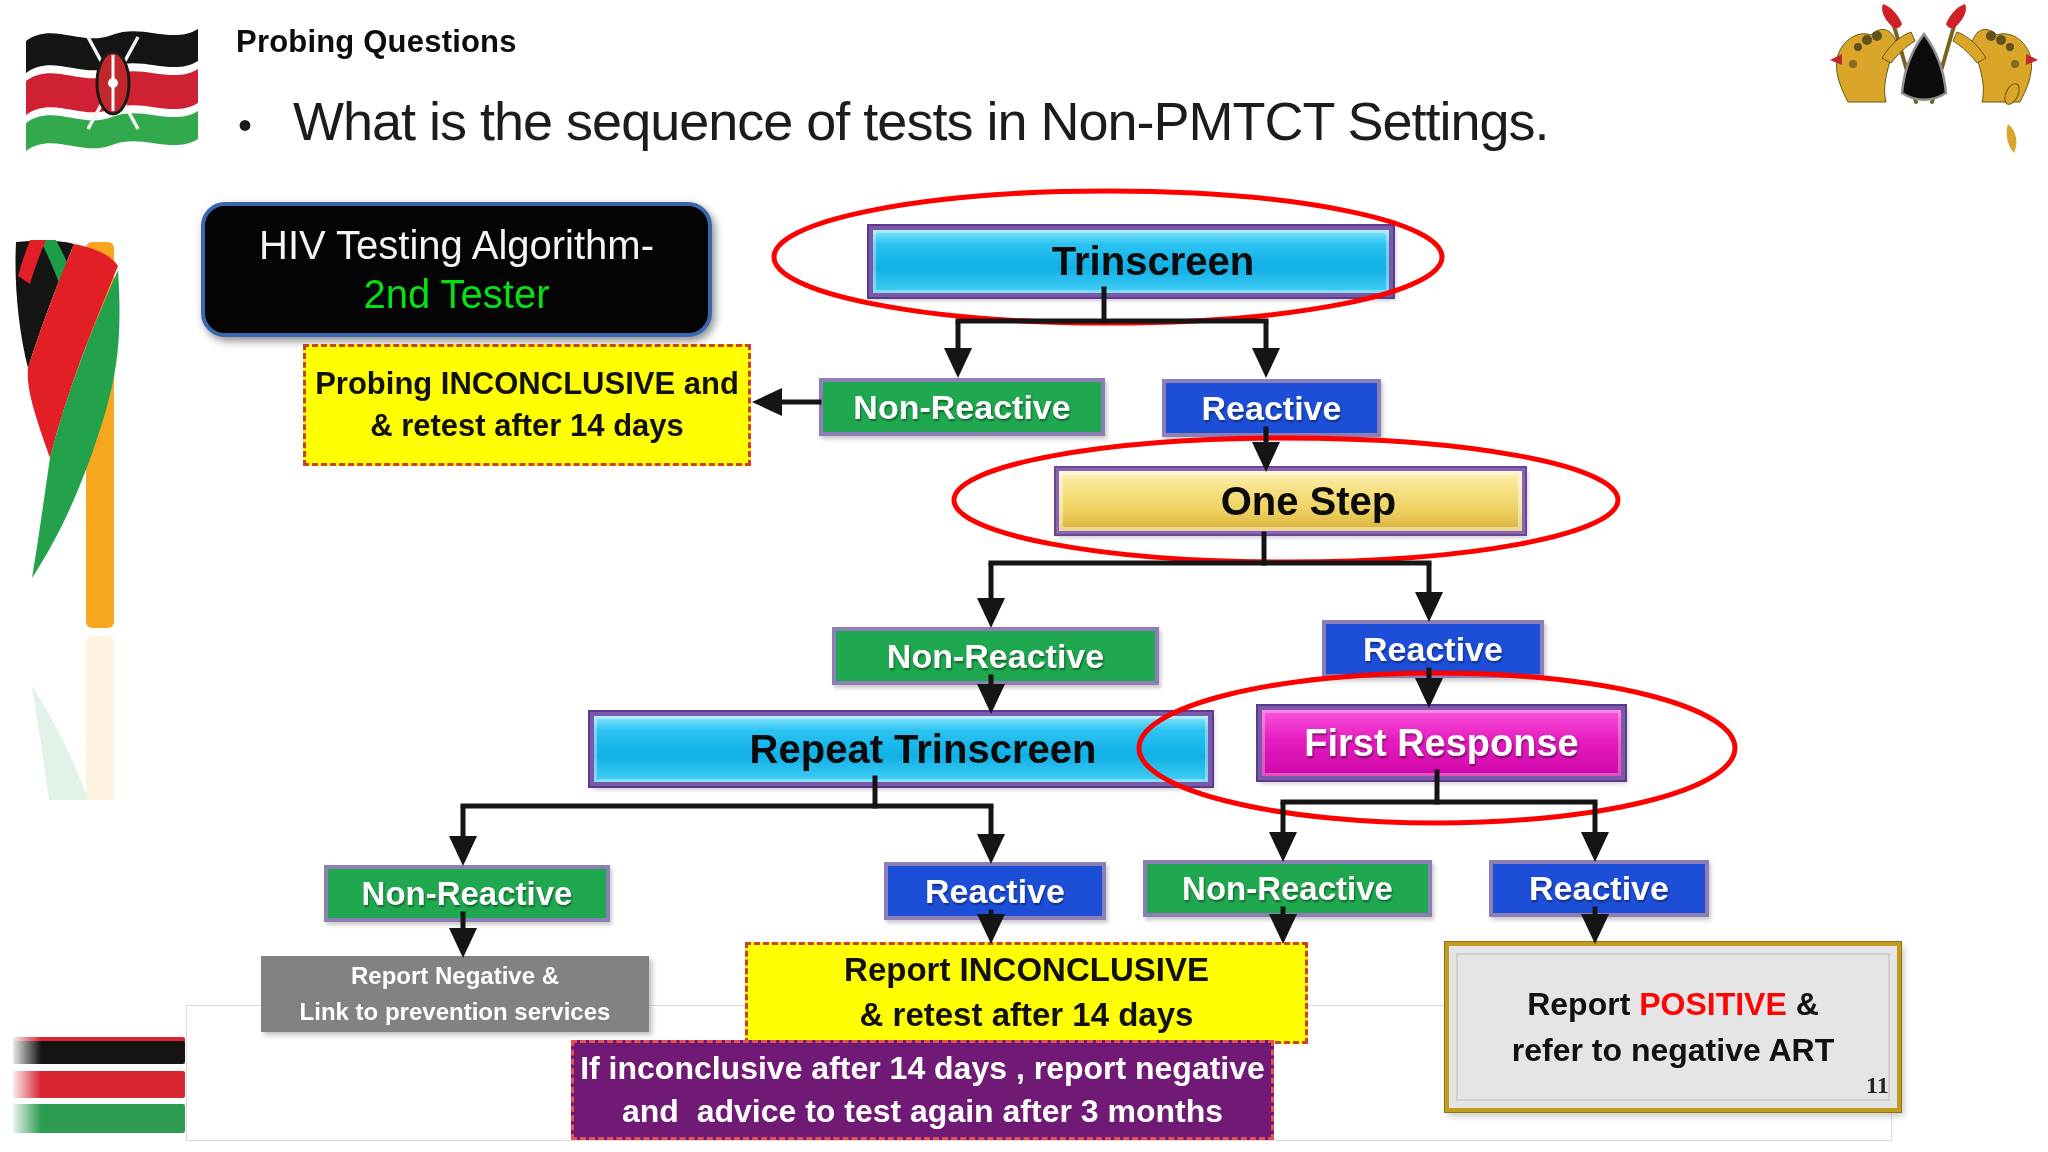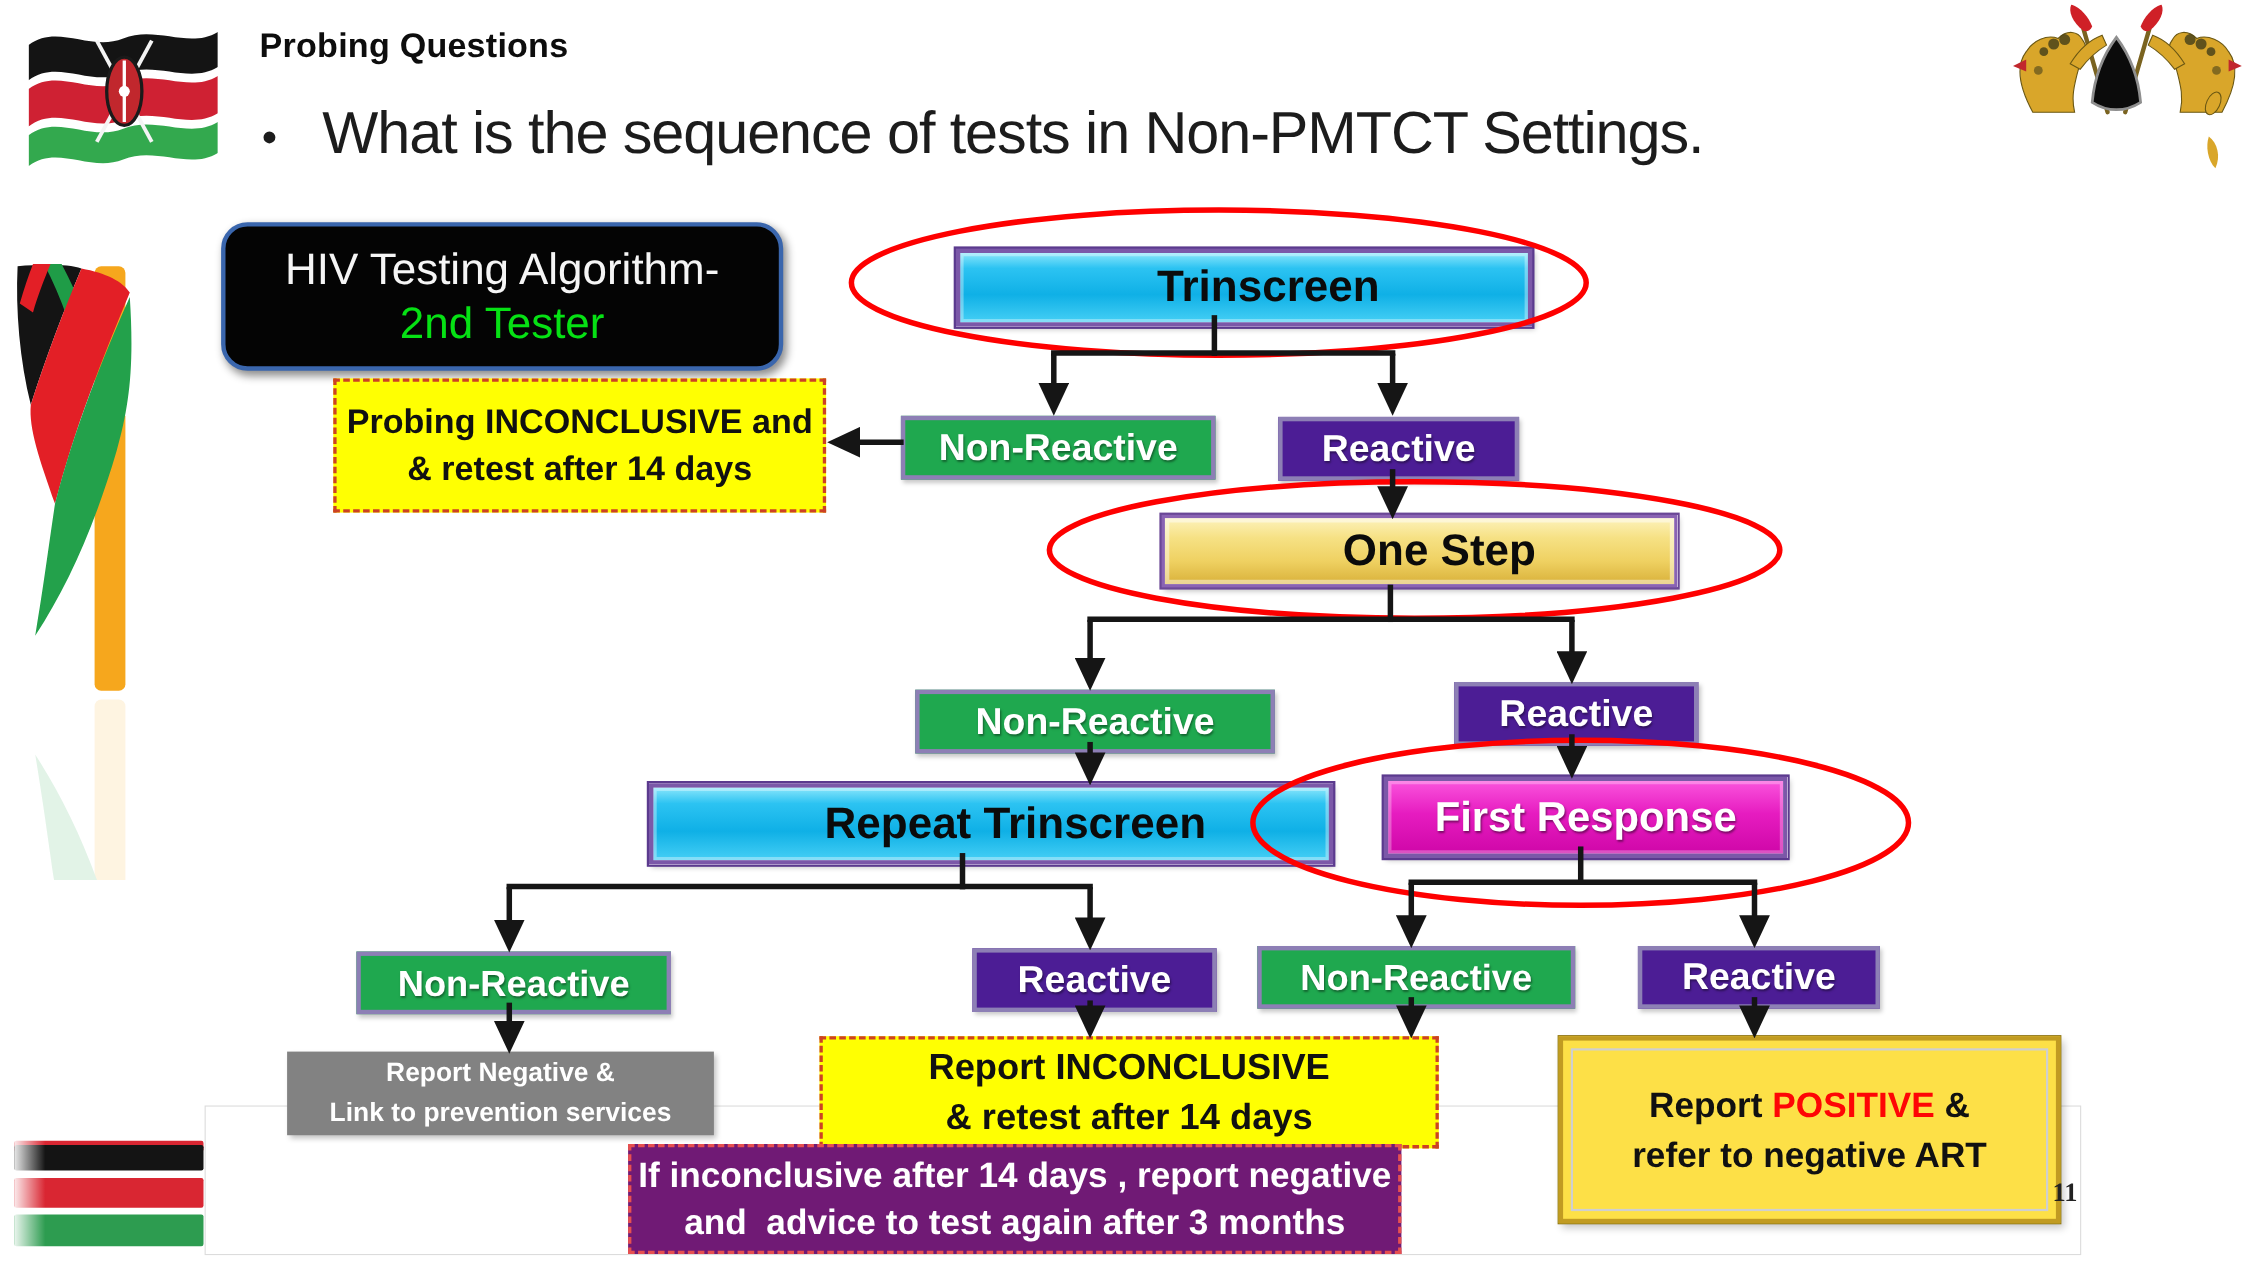--- a/index.html
+++ b/index.html
@@ -29,30 +29,30 @@
         border:4px solid #7b58a8;box-shadow:0 0 0 2px #5b3a8e,2px 3px 5px rgba(0,0,0,.25),
         inset 0 0 0 3px rgba(255,255,255,.35);color:#0b0b0b;padding-left:44px;}
   .gold{background:linear-gradient(180deg,#fdf2bb 0%,#f6e184 30%,#efd162 65%,#d9b13a 100%);
         border:3px solid #8a63b3;box-shadow:0 0 0 2px #6a4796,2px 3px 5px rgba(0,0,0,.25),
         inset 0 0 0 4px rgba(255,255,255,.45);color:#0b0b0b;padding-left:36px;}
   .magenta{background:linear-gradient(180deg,#fa54dd 0%,#e61cc0 45%,#cf07a8 100%);
         border:4px solid #7b58a8;box-shadow:0 0 0 2px #5b3a8e,2px 3px 5px rgba(0,0,0,.25),
         inset 0 0 0 3px rgba(255,255,255,.3);color:#fff;text-shadow:1px 2px 2px rgba(0,0,0,.45);}
   .green{background:#1fa84f;border:4px solid #8d7fb5;color:#fff;text-shadow:1px 2px 2px rgba(0,0,0,.4);
         box-shadow:2px 3px 4px rgba(0,0,0,.22);}
-  .red{background:#4c1d95;border:4px solid #8d7fb5;color:#fff;text-shadow:1px 2px 2px rgba(0,0,0,.4);
+  .red{background:#1d4ed8;border:4px solid #8d7fb5;color:#fff;text-shadow:1px 2px 2px rgba(0,0,0,.4);
         box-shadow:2px 3px 4px rgba(0,0,0,.22);}
 
   
   .note{display:flex;flex-direction:column;align-items:center;justify-content:center;
         font-weight:bold;text-align:center;line-height:1.35;}
   .ynote{background:#ffff02;border:3px dashed #cc4125;color:#111;}
   .gnote{background:#828282;color:#fff;box-shadow:3px 3px 5px rgba(0,0,0,.25);line-height:1.5;}
   .pnote{background:#701a75;border:3px dashed #e65050;color:#fff;align-items:center;}
-  .posnote{background:#fde047;border:4px solid #c19b22;box-shadow:0 0 0 1px #8f7512,3px 4px 7px rgba(0,0,0,.22);}
+  .posnote{background:#e5e5e5;border:4px solid #c19b22;box-shadow:0 0 0 1px #8f7512,3px 4px 7px rgba(0,0,0,.22);margin-left:28px;}
   .posnote .inner{position:absolute;inset:7px;border:2px solid #cfcfcf;display:flex;flex-direction:column;
         align-items:center;justify-content:center;line-height:1.45;font-weight:bold;}
   .pos-red{color:#fe0505;}
 
   
   .stripe{left:13px;border-radius:2px;}
   .stripes-fade{left:13px;top:1033px;width:176px;height:104px;
         background:linear-gradient(90deg,rgba(255,255,255,.9) 0,rgba(255,255,255,0) 16%);}
 
   .pagenum{left:1866px;top:1072px;font-family:"Liberation Serif",serif;font-weight:bold;

